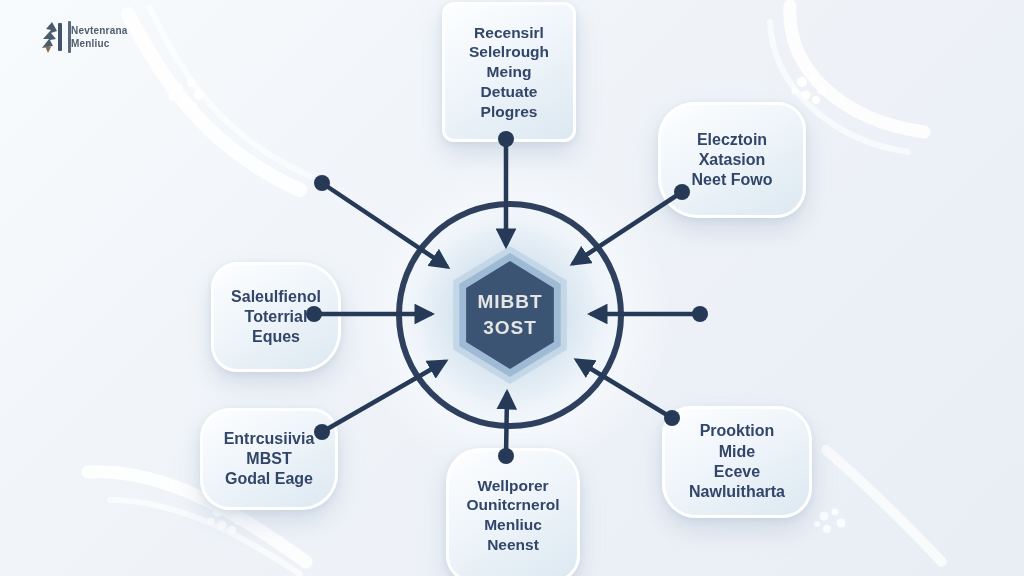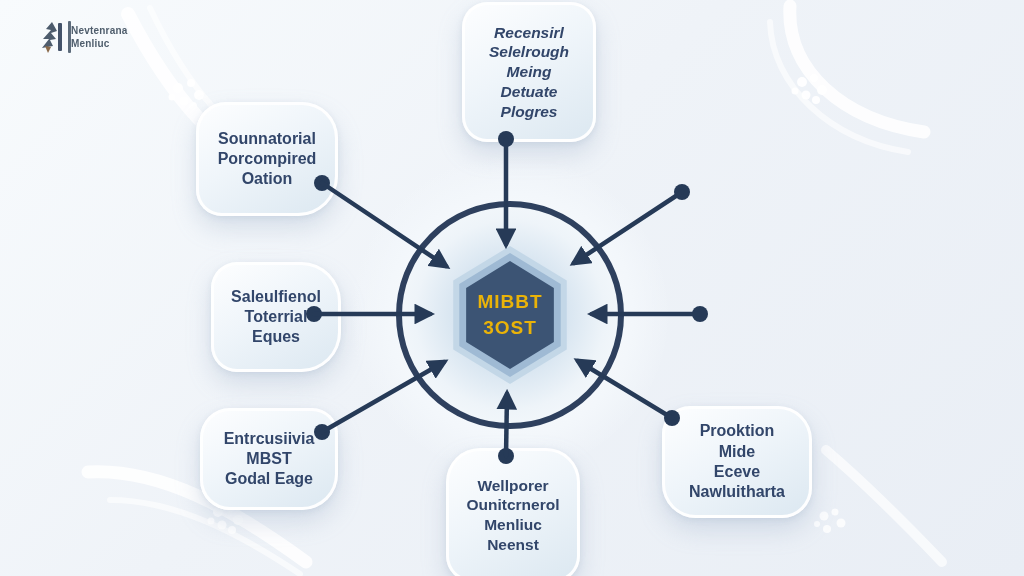--- a/index.html
+++ b/index.html
@@ -22,31 +22,31 @@
     background:radial-gradient(circle,#ffffff 0%,#f3f7fb 55%,rgba(243,247,251,0) 72%);z-index:1;}
   .ring{position:absolute;left:396px;top:201px;width:228px;height:228px;border-radius:50%;
     box-sizing:border-box;border:6px solid #2e405e;z-index:2;
     background:radial-gradient(circle,#cfe0ee 0%,#d9e6f1 38%,#eef4f9 62%,#fbfdfe 100%);}
   .hex{position:absolute;z-index:3;
     clip-path:polygon(50% 0%,93% 25%,93% 75%,50% 100%,7% 75%,7% 25%);}
   .hex-outer{left:444px;top:246px;width:132px;height:138px;background:#c3d7e7;}
   .hex-mid{left:451px;top:253px;width:118px;height:124px;background:#9fbad4;}
   .hex-core{left:459px;top:261px;width:102px;height:108px;background:#3c5474;
     display:flex;align-items:center;justify-content:center;}
-  .hex-core .label{white-space:pre-line;text-align:center;color:#eab308;font-weight:700;
+  .hex-core .label{white-space:pre-line;text-align:center;color:#e5e5e5;font-weight:700;
     font-size:19px;line-height:1.35;letter-spacing:1px;}
 
   
   .node{position:absolute;z-index:4;display:flex;align-items:center;justify-content:center;
     background:linear-gradient(150deg,#fdfeff 0%,#eff5fa 45%,#dce8f1 100%);
     border:3px solid rgba(255,255,255,.95);
     box-shadow:0 12px 24px rgba(140,160,190,.28),0 2px 6px rgba(150,168,190,.2);}
   .node .txt{white-space:pre-line;text-align:center;color:#32466a;font-weight:700;
     font-size:16px;line-height:1.27;}
-  .n-top        {left:462px;top:2px;  width:128px;height:134px;border-radius:25px;font-style:italic;}
+  .n-top        {left:442px;top:2px;  width:128px;height:134px;border-radius:12px;}
   .n-uleft      {left:196px;top:102px;width:136px;height:108px;border-radius:30px 36px 40px 26px;}
   .n-left       {left:193px;top:262px;width:124px;height:104px;border-radius:26px 40px 40px 26px;margin-left:18px;}
   .n-lleft      {left:200px;top:408px;width:132px;height:96px; border-radius:30px 26px 36px 30px;}
   .n-uright     {left:658px;top:102px;width:142px;height:110px;border-radius:36px 28px 30px 40px;}
   .n-right      {left:682px;top:262px;width:130px;height:100px;border-radius:38px 28px 28px 38px;}
   .n-lright     {left:662px;top:406px;width:144px;height:106px;border-radius:28px 34px 30px 34px;align-items:center;}
   .n-bottom     {left:446px;top:448px;width:128px;height:128px;border-radius:34px 34px 26px 26px;}
   .n-top .txt, .n-bottom .txt{font-size:15.5px;}
 
   .arrows{z-index:6;pointer-events:none;}
@@ -122,34 +122,34 @@
 3OST</div>
   </div>
 
   <div class="node n-top">
     <div class="txt">Recensirl
 Selelrough
 Meing
 Detuate
 Plogres</div>
   </div>
-  <div class="node n-uleft">
-    <div class="txt">Sounnatorial
-Porcompired
-Oation</div>
-  </div>
   <div class="node n-left">
     <div class="txt">Saleulfienol
 Toterrial
 Eques</div>
   </div>
   <div class="node n-lleft">
     <div class="txt">Entrcusiivia
 MBST
 Godal Eage</div>
+  </div>
+  <div class="node n-uright">
+    <div class="txt">Elecztoin
+Xatasion
+Neet Fowo</div>
   </div>
   <div class="node n-lright">
     <div class="txt">Prooktion
 Mide
 Eceve
 Nawluitharta</div>
   </div>
   <div class="node n-bottom">
     <div class="txt">Wellporer
 Ounitcrnerol

